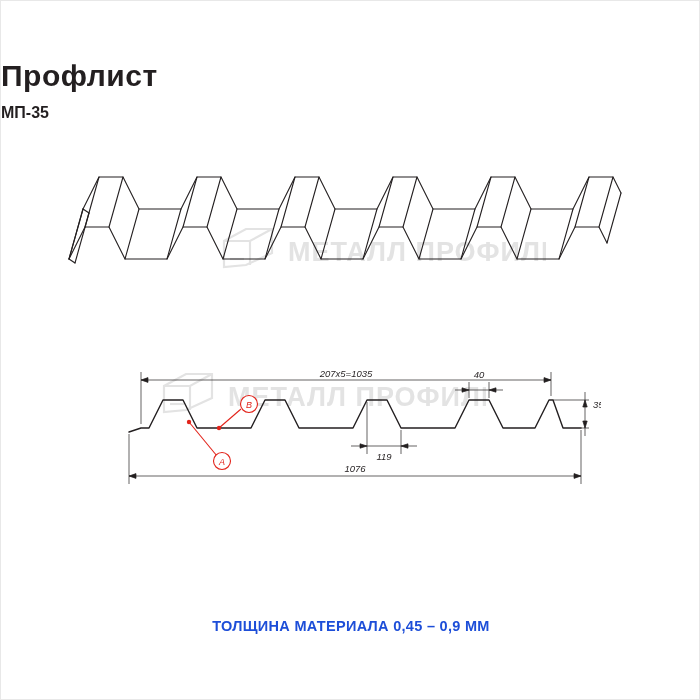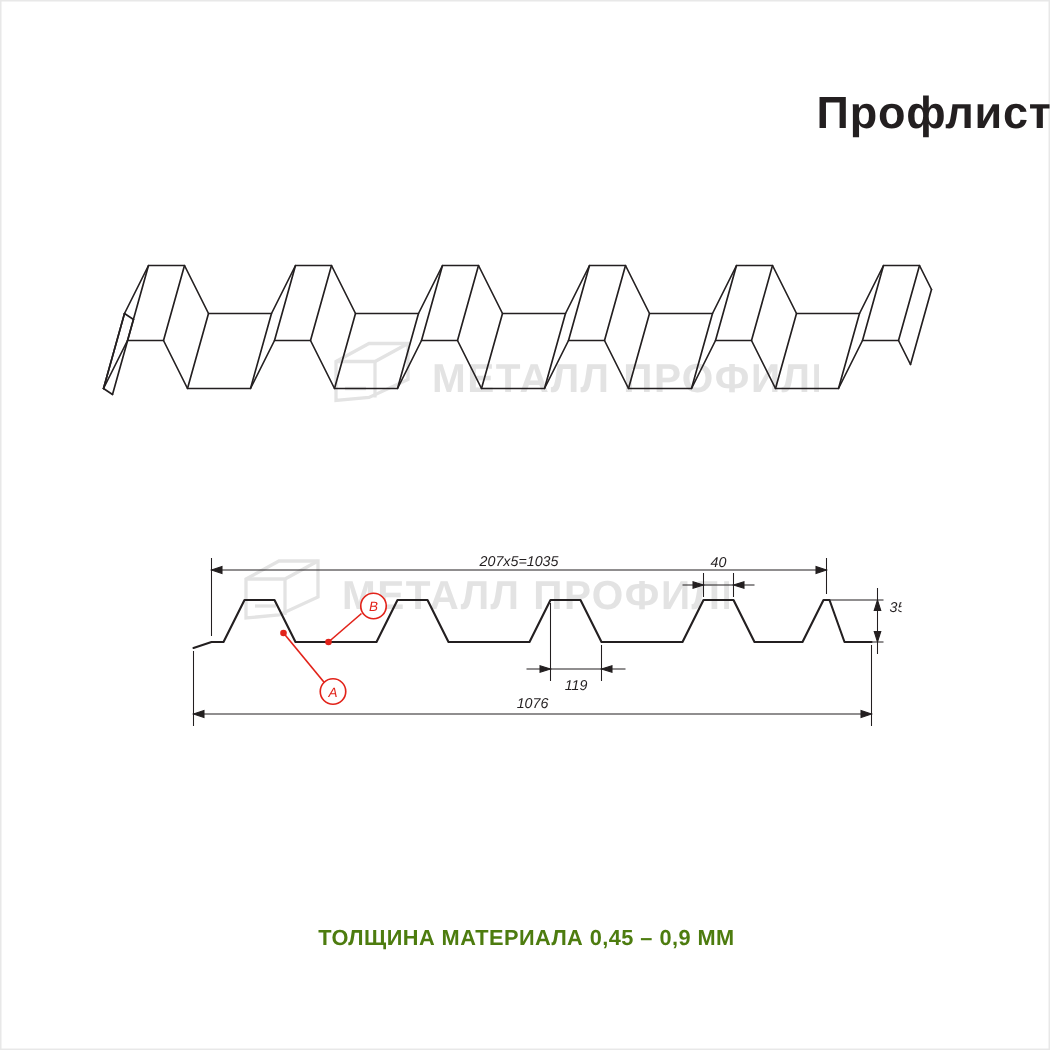--- a/index.html
+++ b/index.html
@@ -22,21 +22,21 @@
     box-sizing: border-box;
     border: 1px solid #e8e8e8;
   }
 
   
   .title-block {
     position: absolute;
     top: 58px;
     left: 0;
     width: 700px;
-    text-align: right;
+    text-align: left;
   }
   .title {
     font-size: 30px;
     font-weight: bold;
     letter-spacing: 0.5px;
     color: #231f20;
     line-height: 34px;
   }
   .subtitle {
     margin-top: 10px;
@@ -67,32 +67,33 @@
   
   .footer-note {
     position: absolute;
     left: 0;
     top: 617px;
     width: 700px;
     text-align: center;
     font-size: 14.5px;
     font-weight: bold;
     letter-spacing: 0.3px;
-    color: #4d7c0f;
+    color: #1d4ed8;
   }
 
   text { font-family: "Liberation Sans", sans-serif; }
 </style>
 </head>
 <body>
 
 <div class="page">
 
   <div class="title-block">
     <div class="title">Профлист</div>
+    <div class="subtitle">МП-35</div>
   </div>
 
   <div class="watermark" id="watermark-top">
     <svg width="330" height="90" viewBox="0 0 330 90" xmlns="http://www.w3.org/2000/svg">
       <g fill="none" stroke="#e3e3e3" stroke-width="2.2">
         <path d="M8 54 L8 28 L30 16 L56 16 L56 40 L30 52 Z"></path>
         <path d="M8 28 L34 28 L56 16"></path>
         <path d="M34 28 L34 52"></path>
         <path d="M14 46 L28 46"></path>
       </g>

